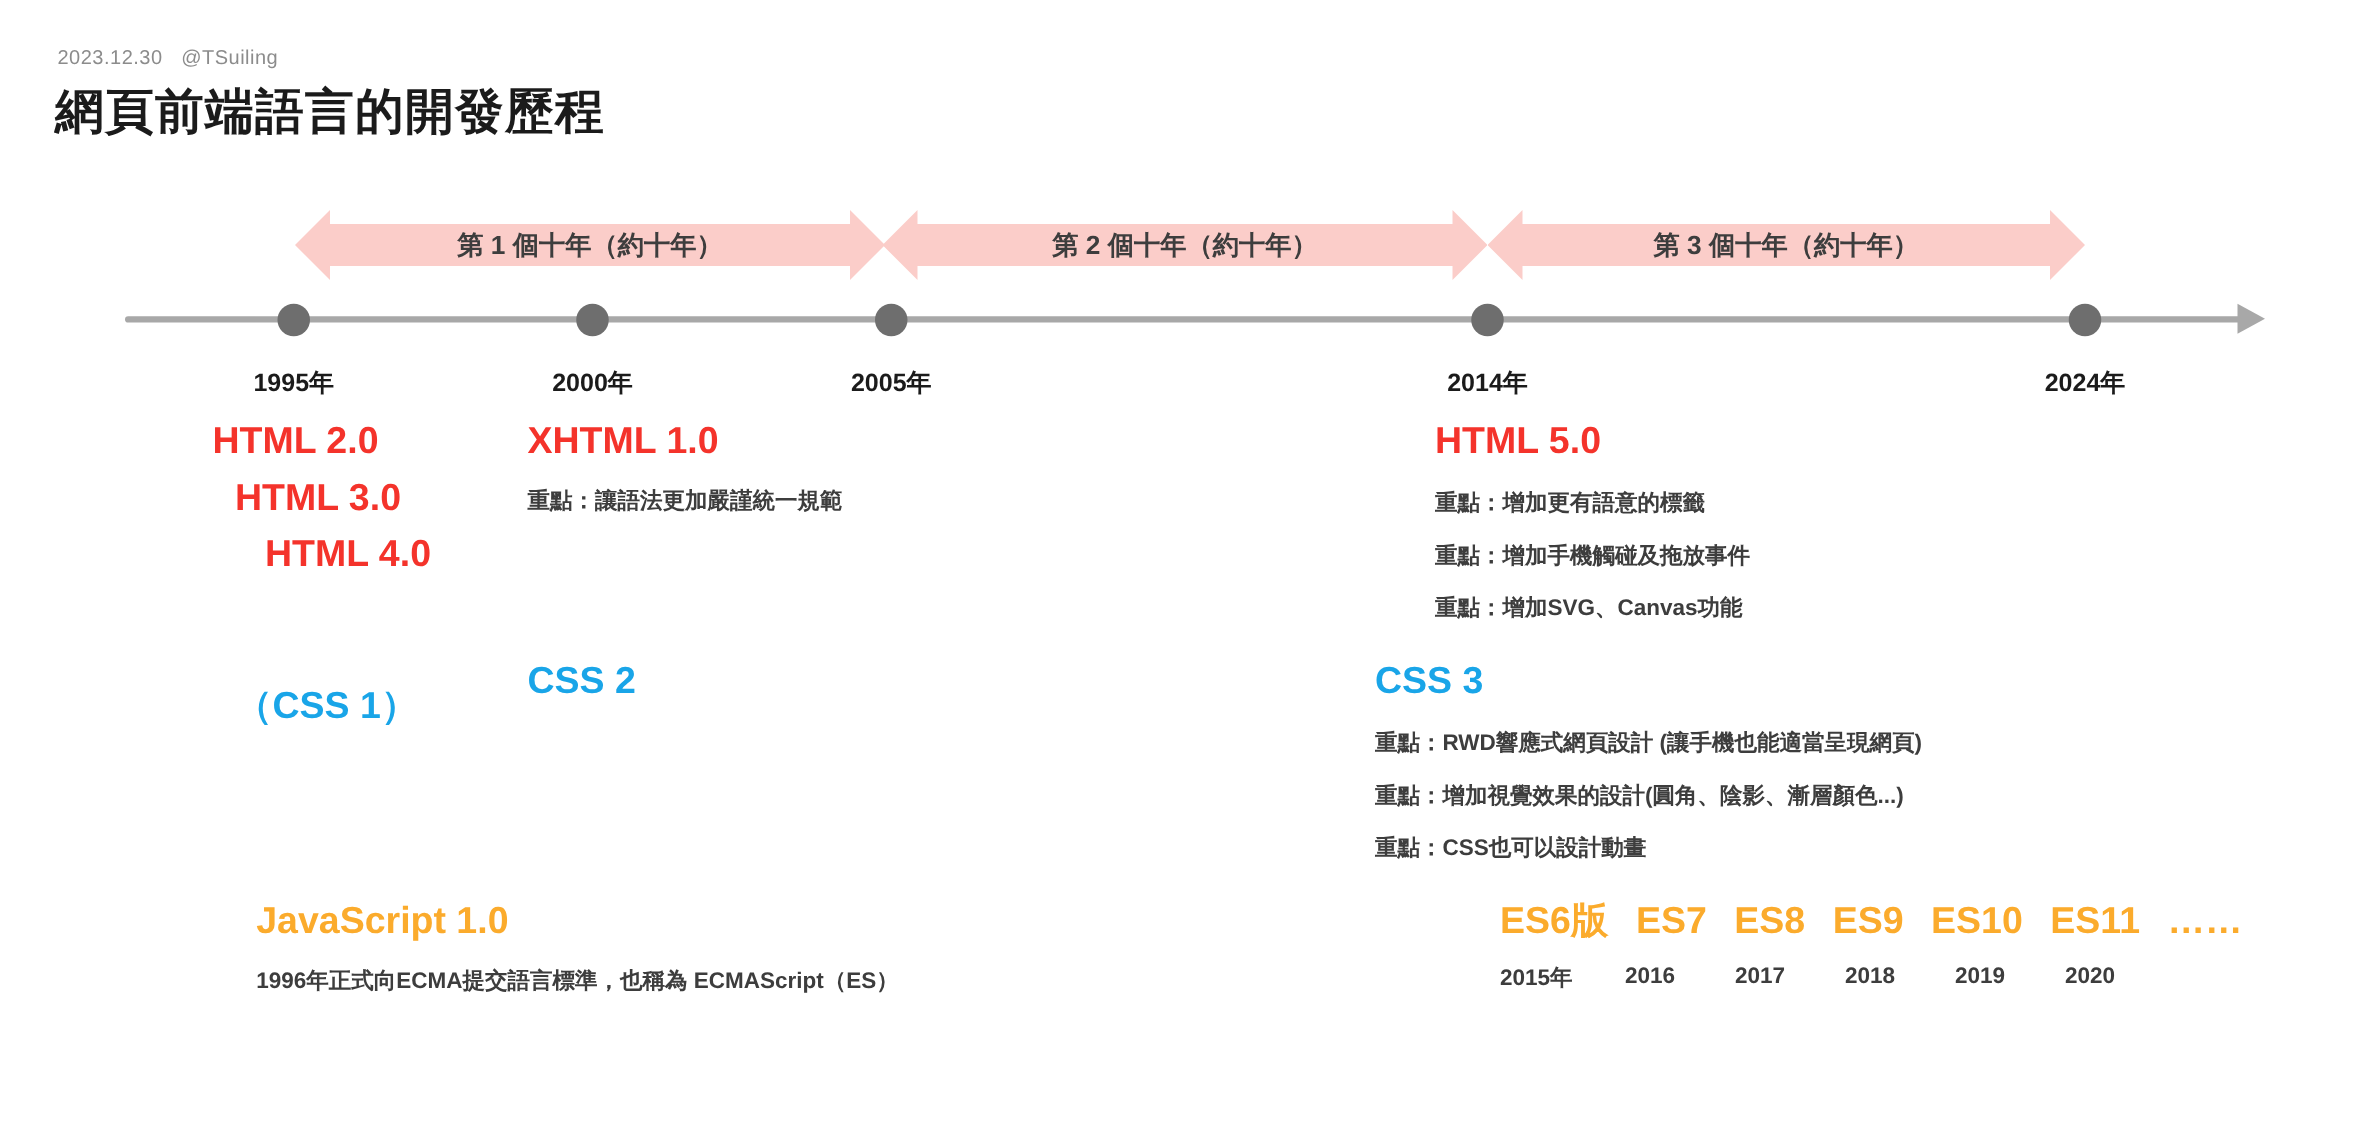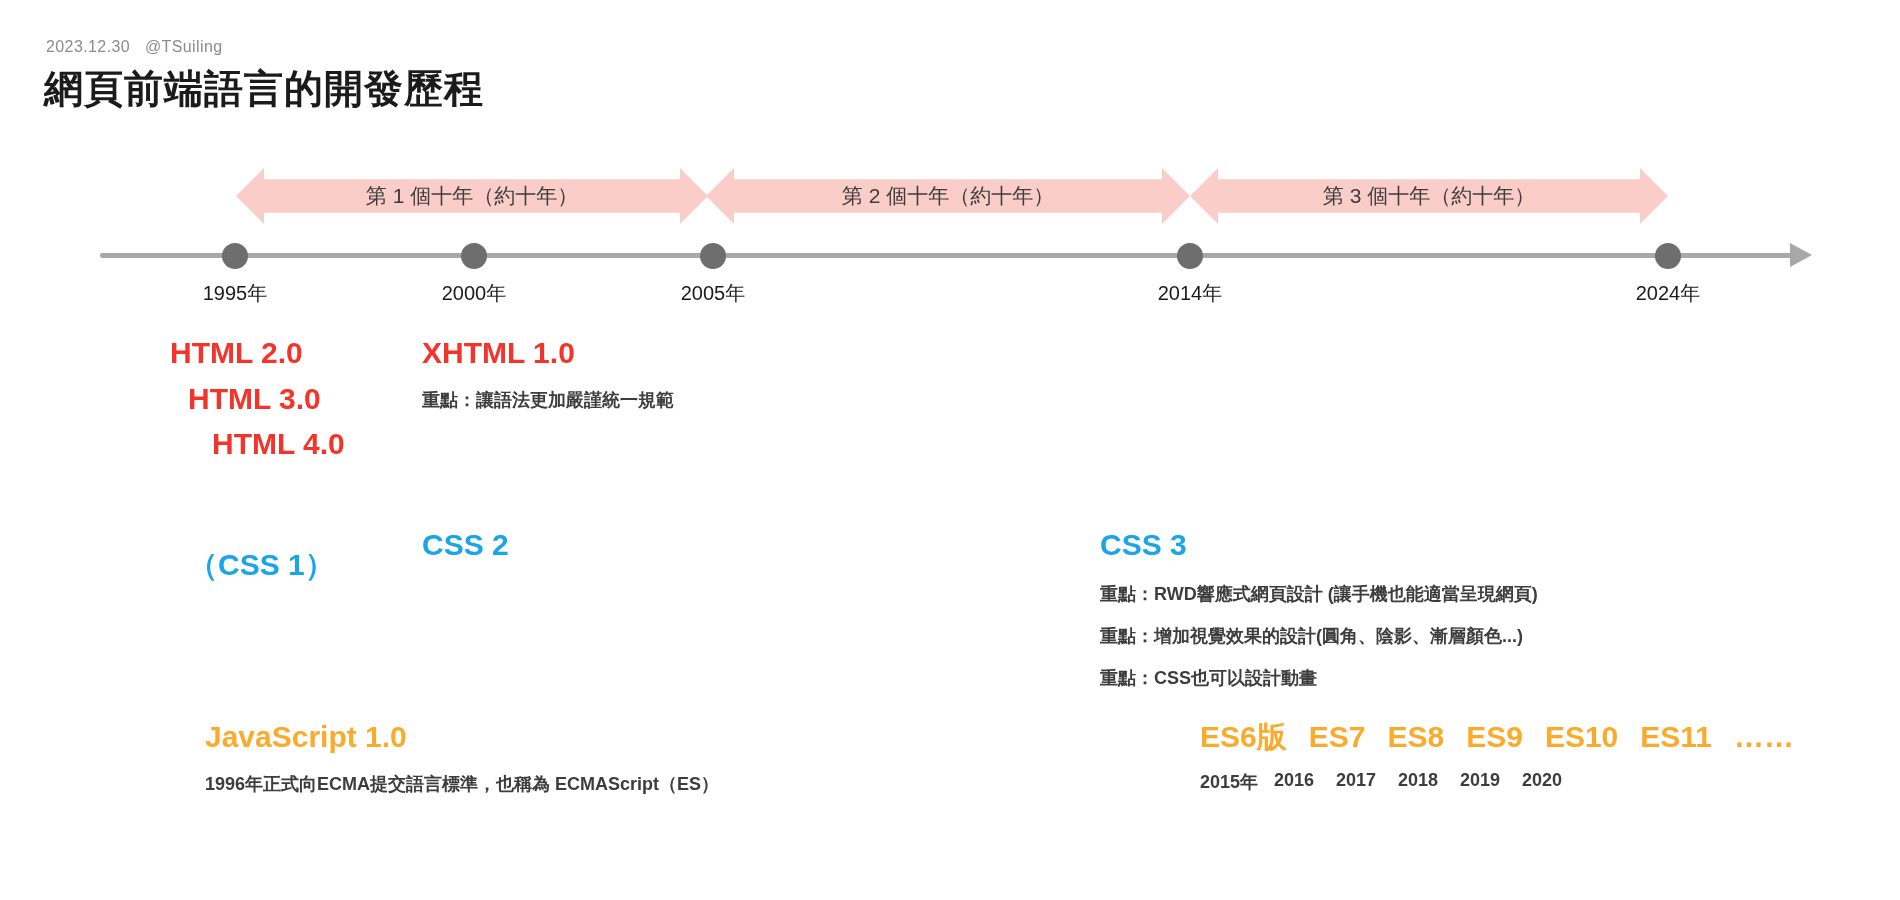--- a/index.html
+++ b/index.html
@@ -42,21 +42,21 @@
     white-space: nowrap;
   }
 
   
   .decade {
     position: absolute;
     top: 168px;
     height: 56px;
     color: #3d3d3d;
     font-size: 21px;
-    font-weight: normal;
+    font-weight: bold;
     display: flex;
     align-items: center;
     justify-content: center;
     white-space: nowrap;
   }
   .decade .bararrow {
     position: absolute;
     inset: 0;
     background: #fbcdc9;
     -webkit-clip-path: polygon(28px 20%, calc(100% - 28px) 20%, calc(100% - 28px) 0%, 100% 50%, calc(100% - 28px) 100%, calc(100% - 28px) 80%, 28px 80%, 28px 100%, 0 50%, 28px 0%);
@@ -91,23 +91,23 @@
   .node {
     position: absolute;
     top: 243px;
     width: 26px;
     height: 26px;
     border-radius: 50%;
     background: #6e6e6e;
   }
   .node-label {
     position: absolute;
-    top: 280px;
+    top: 293px;
     font-size: 20px;
-    font-weight: normal;
+    font-weight: bold;
     color: #1b1b1b;
     white-space: nowrap;
     transform: translateX(-50%);
   }
 
   
   .block { position: absolute; }
   .hd {
     font-size: 30px;
     font-weight: bold;
@@ -149,21 +149,21 @@
 
   #es { left: 1200px; top: 714px; }
   .es-row {
     display: flex;
     align-items: baseline;
     gap: 22px;
   }
   .es-row .hd { margin: 0; }
   .es-years {
     display: flex;
-    gap: 8px;
+    gap: 34px;
     margin-top: 10px;
   }
   .es-years .yr {
     font-size: 18px;
     font-weight: bold;
     color: #3d3d3d;
     white-space: nowrap;
   }
   .es-years .yr:first-child { min-width: 66px; }
   .es-years .yr { min-width: 54px; text-align: left; }
@@ -211,20 +211,26 @@
     <div class="hd html l1">HTML 2.0</div>
     <div class="hd html l2">HTML 3.0</div>
     <div class="hd html l3">HTML 4.0</div>
   </div>
 
   <div class="block" id="xhtml">
     <div class="hd html">XHTML 1.0</div>
     <div class="note">重點：讓語法更加嚴謹統一規範</div>
   </div>
 
+  <div class="block" id="html5">
+    <div class="hd html">HTML 5.0</div>
+    <div class="note">重點：增加更有語意的標籤</div>
+    <div class="note">重點：增加手機觸碰及拖放事件</div>
+    <div class="note">重點：增加SVG、Canvas功能</div>
+  </div>
 
   <div class="block" id="css1">
     <div class="hd css">（CSS 1）</div>
   </div>
   <div class="block" id="css2">
     <div class="hd css">CSS 2</div>
   </div>
   <div class="block" id="css3">
     <div class="hd css">CSS 3</div>
     <div class="note">重點：RWD響應式網頁設計 (讓手機也能適當呈現網頁)</div>

